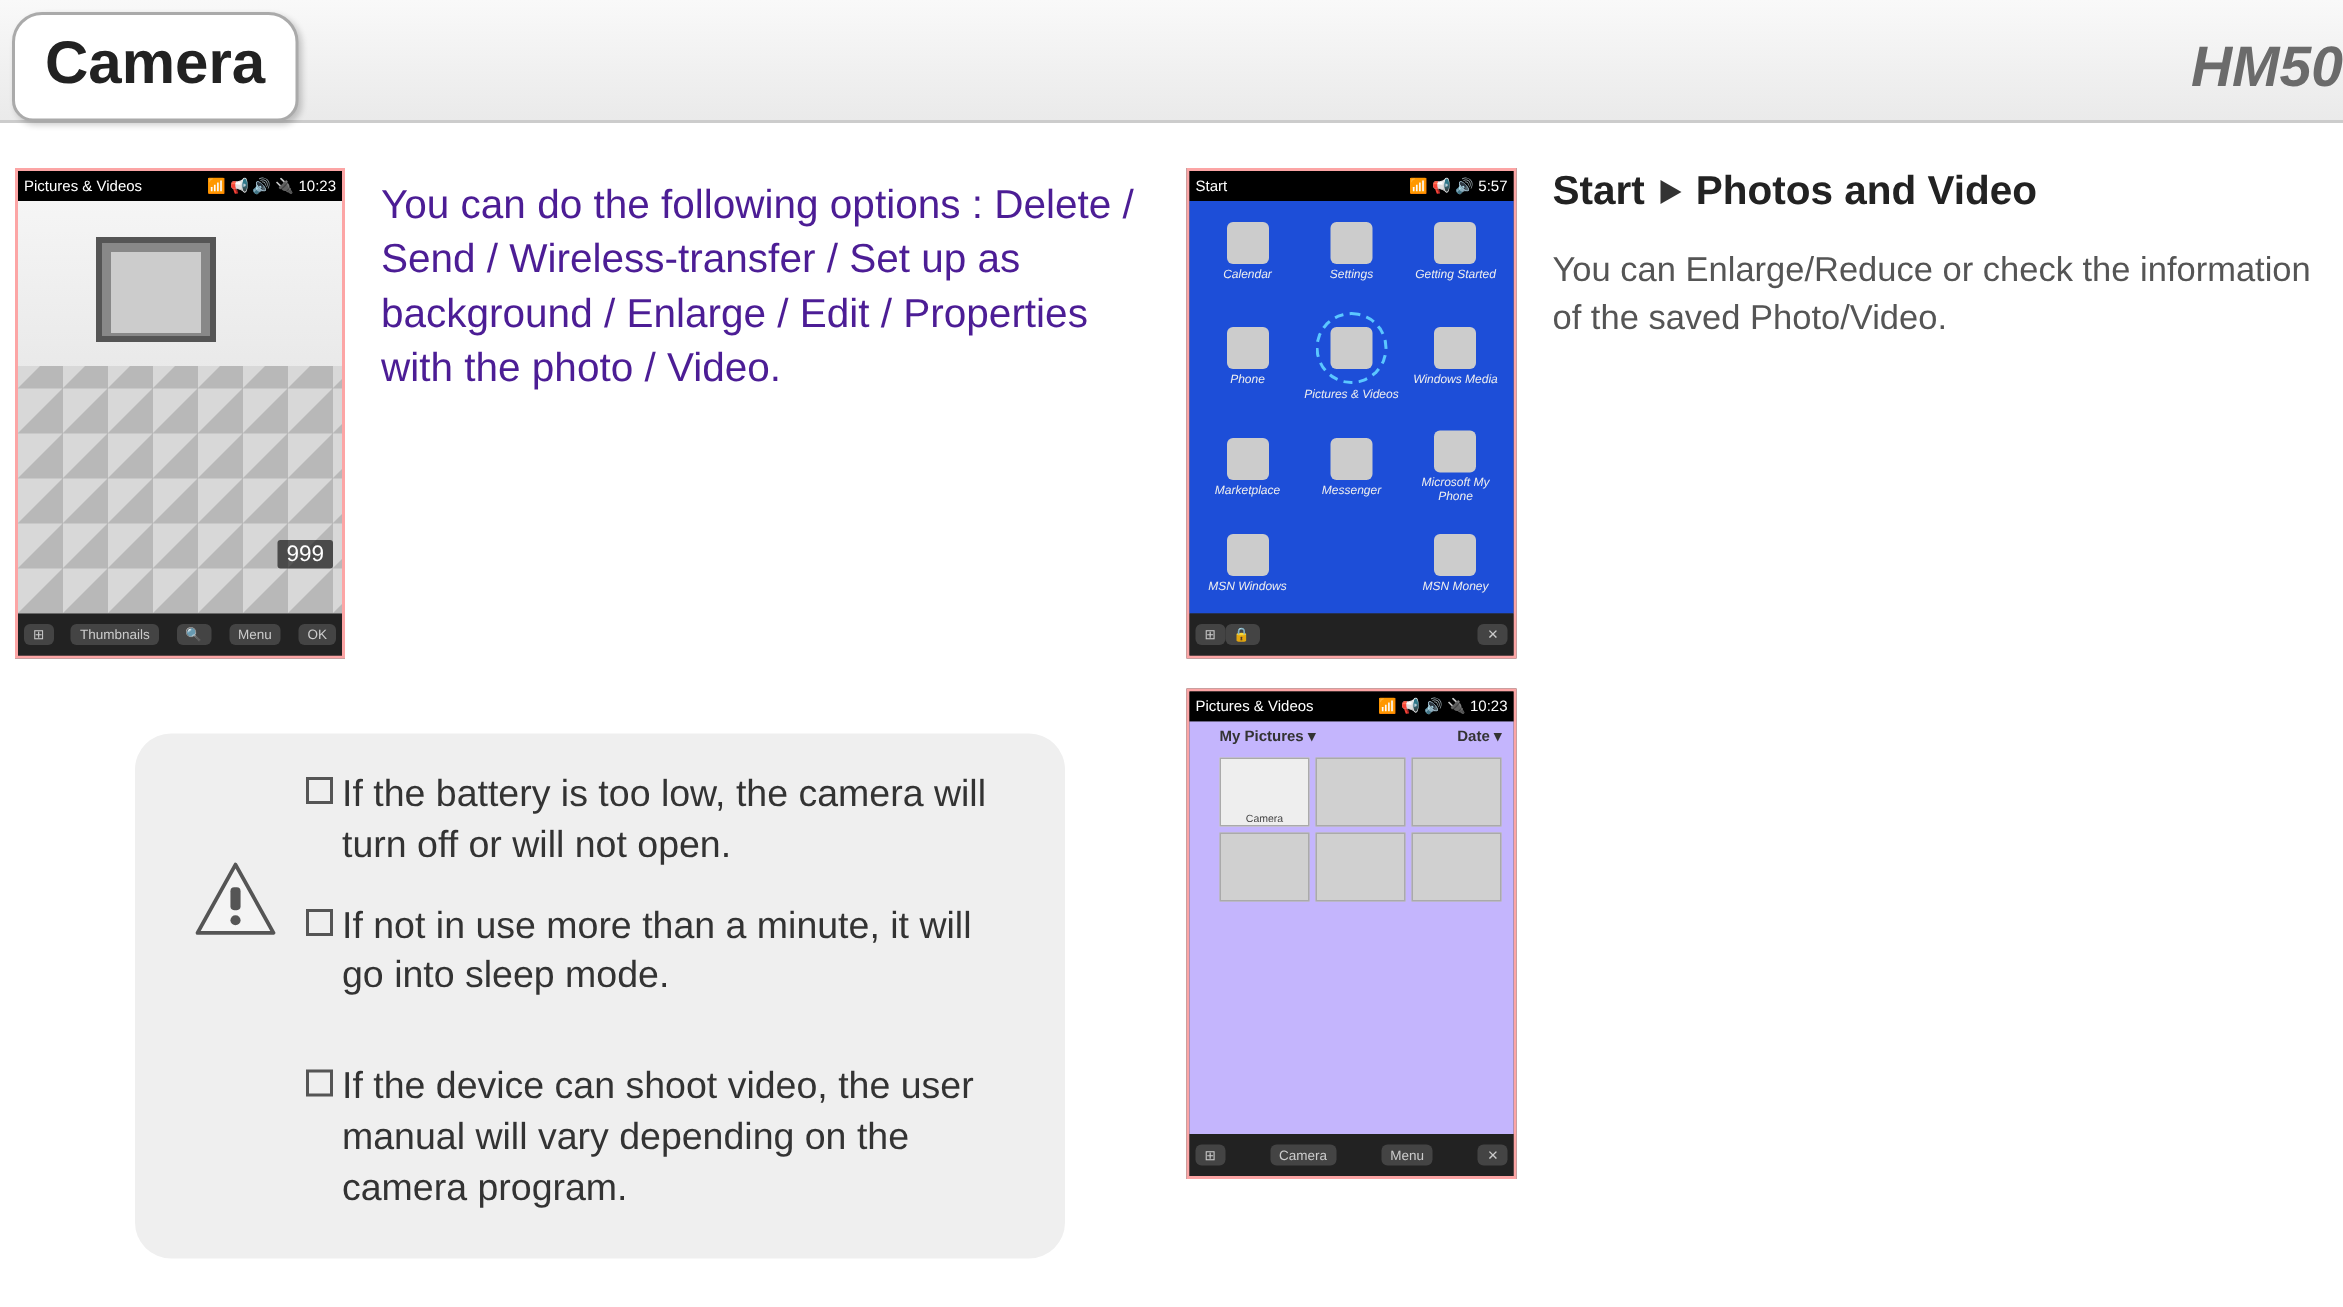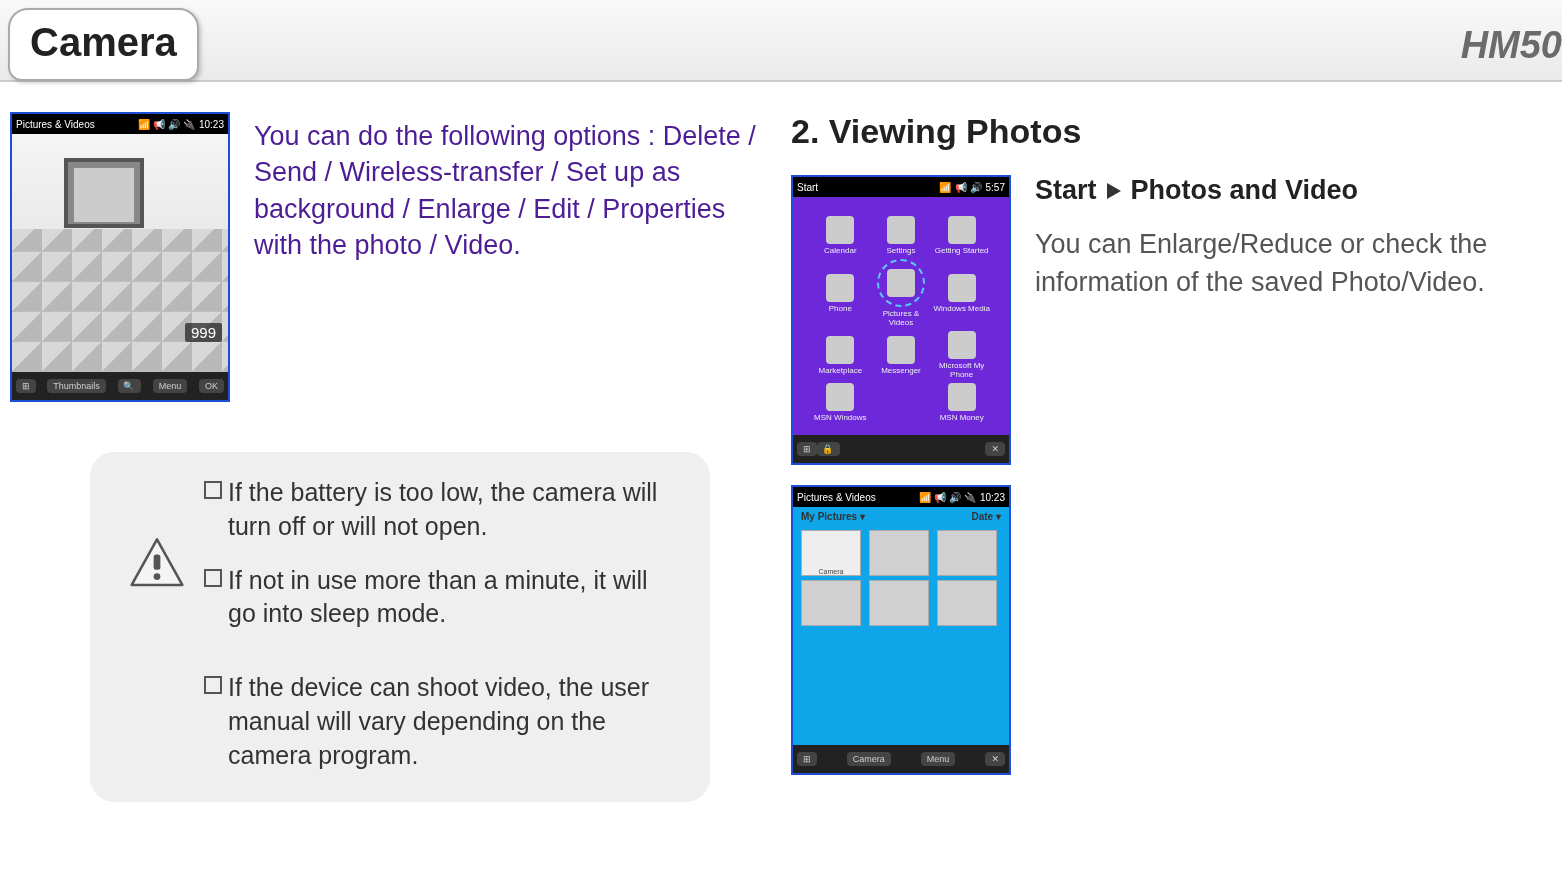--- a/index.html
+++ b/index.html
@@ -46,23 +46,23 @@
   }
   .col-left, .col-right {
     flex: 1;
   }
   .left-top {
     display: flex;
     gap: 24px;
   }
   .screenshot {
     width: 220px;
-    height: 290px;
+    height: 327px;
     background: #333;
-    border: 2px solid #1d4ed8;
+    border: 2px solid #fca5a5;
     position: relative;
     flex-shrink: 0;
   }
   .ss-titlebar {
     position: absolute;
     top: 0; left: 0; right: 0;
     height: 20px;
     background: #000;
     color: #fff;
     font-size: 10px;
@@ -87,30 +87,31 @@
     padding: 0 4px;
     color: #ccc;
     font-size: 9px;
   }
   .ss-btn {
     background: #444;
     border-radius: 4px;
     padding: 2px 6px;
   }
   .start-grid-body {
-    background: #6d28d9;
+    background: #1d4ed8;
     position: absolute;
     top: 20px; left: 0; right: 0; bottom: 28px;
     display: grid;
     grid-template-columns: repeat(3, 1fr);
     gap: 4px;
-    padding: 19px;
+    padding: 6px;
     color: #eee;
     font-size: 8px;
     text-align: center;
+    font-style: italic;
   }
   .start-icon-cell {
     display: flex;
     flex-direction: column;
     align-items: center;
     justify-content: center;
     gap: 2px;
   }
   .start-icon-shape {
     width: 28px; height: 28px;
@@ -119,23 +120,23 @@
   }
   .highlight-circle {
     width: 48px; height: 48px;
     border: 2px dashed #5bc7ff;
     border-radius: 50%;
     display: flex;
     align-items: center;
     justify-content: center;
   }
   .gallery-body {
-    background: #0ea5e9;
-    position: absolute;
-    top: 20px; left: 0; right: 0; bottom: 28px;
+    background: #c4b5fd;
+    position: absolute;
+    top: 20px; left: 0; right: 0; bottom: 28px; padding-left: 12px;
   }
   .gallery-header {
     display: flex;
     justify-content: space-between;
     font-size: 10px;
     padding: 4px 8px;
     color: #333;
     font-weight: bold;
   }
   .gallery-header span::after { content: " ▾"; }
@@ -218,21 +219,21 @@
     gap: 10px;
   }
   .tri-icon {
     width: 0; height: 0;
     border-top: 8px solid transparent;
     border-bottom: 8px solid transparent;
     border-left: 14px solid #333;
     display: inline-block;
   }
   .right-desc {
-    font-size: 27px;
+    font-size: 23px;
     color: #555;
     line-height: 1.4;
   }
   .caution-box {
     margin: 50px 10px 10px 80px;
     background: #efefef;
     border-radius: 24px;
     padding: 24px 30px 30px 40px;
     display: flex;
     gap: 20px;
@@ -325,21 +326,20 @@
         </div>
         <div class="note-item">
           <span class="note-box"></span>
           <span>If the device can shoot video, the user manual will vary depending on the camera program.</span>
         </div>
       </div>
     </div>
   </div>
 
   <div class="col-right">
-    <div class="section-heading">2. Viewing Photos</div>
 
     <div class="right-top">
       <div class="screenshot-stack">
 
         <div class="screenshot">
           <div class="ss-titlebar">
             <span>Start</span>
             <span>📶 📢 🔊 5:57</span>
           </div>
           <div class="start-grid-body">

